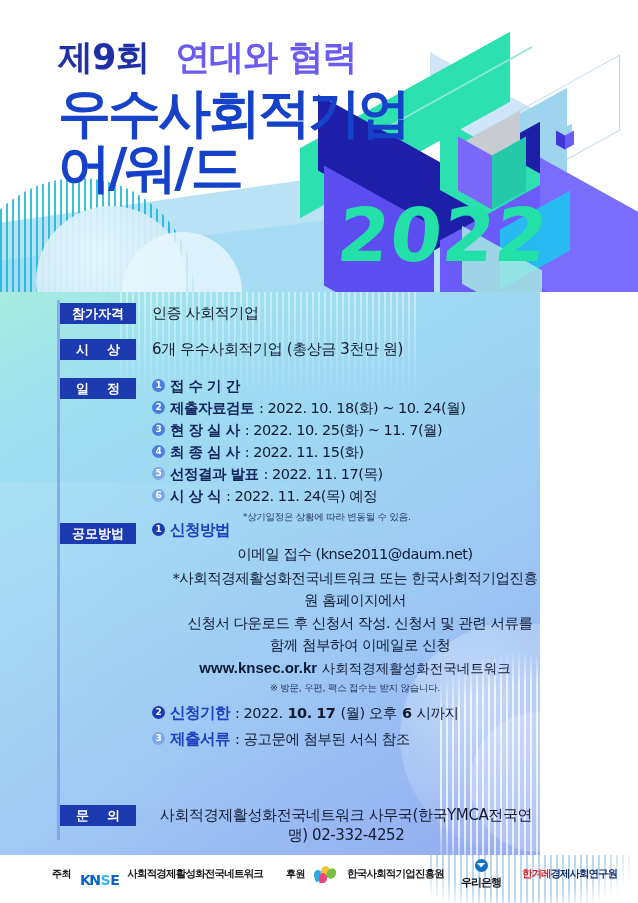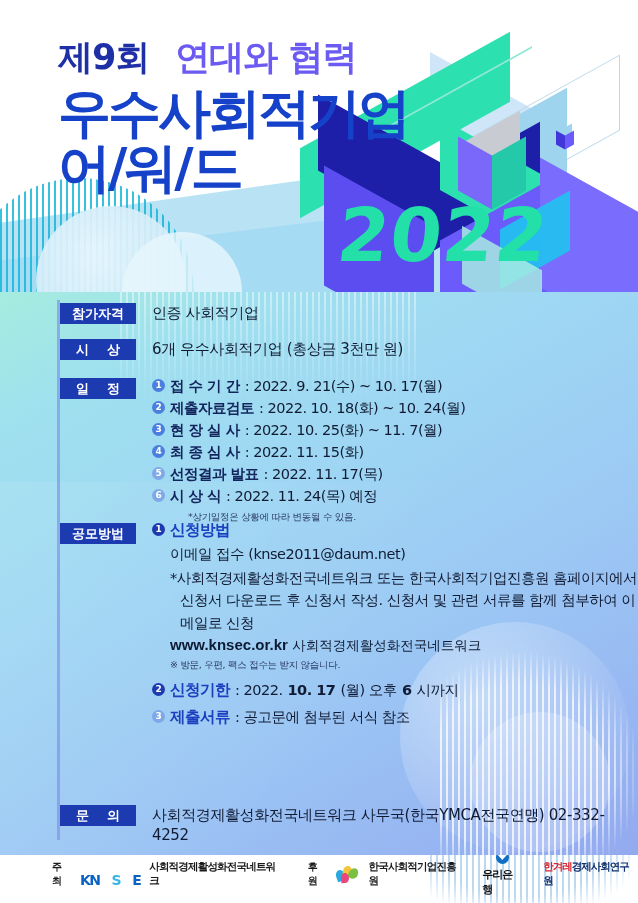--- a/index.html
+++ b/index.html
@@ -179,23 +179,24 @@
     font-family:"DejaVu Sans", sans-serif;
   }
   .t-sub {
     font-size:53px; font-weight:bold; color:#1542c8; letter-spacing:-3px;
     line-height:1.04;
     font-family:"DejaVu Sans", sans-serif;
   }
 
   
   #infoPanel {
-    position:absolute; left:0; top:292px; width:638px; height:563px;
+    position:absolute; left:0; top:292px; width:540px; height:563px;
     background:linear-gradient(150deg,#a6ecdf 0%, #9fe0ef 16%, #9ed6f3 38%, #9cc8f4 62%, #97b6f2 85%, #93a9ef 100%);
     overflow:hidden;
+    text-align:center;
   }
   .bg-deco { position:absolute; }
   .deco-circle1 {
     left:400px; top:330px; width:230px; height:230px; border-radius:50%;
     background:radial-gradient(circle at 35% 35%, rgba(255,255,255,.42), rgba(255,255,255,.06) 70%);
   }
   .deco-circle2 {
     left:470px; top:420px; width:140px; height:140px; border-radius:50%;
     background:rgba(255,255,255,.22);
   }
@@ -292,21 +293,21 @@
             mask-image:radial-gradient(ellipse at 45% 10%, #000 0%, #000 55%, transparent 80%);
   }
   #footerInner {
     position:relative; display:flex; align-items:center; gap:9px;
     padding-left:52px; height:38px;
     font-family:"DejaVu Sans", sans-serif;
   }
   .f-role { font-size:10px; font-weight:bold; color:#1c1c1c; letter-spacing:-0.5px; }
   .f-org  { font-size:10.5px; font-weight:bold; color:#1a1a1a; letter-spacing:-0.8px; }
   .logo-knse {
-    display:flex; align-items:flex-end; gap:12px;
+    display:flex; align-items:flex-end; gap:1px;
     font-size:14px; font-weight:bold; color:#0a63c4; letter-spacing:-1.5px;
     font-family:"DejaVu Sans", sans-serif;
     margin-top:11px;
   }
   .logo-knse .k1{color:#0a63c4;} .logo-knse .k2{color:#39b6e8;} .logo-knse .k3{color:#0a63c4;}
   .logo-kosea {
     position:relative; width:24px; height:17px;
   }
   .kd { position:absolute; border-radius:50% 50% 50% 0; }
   .kd1 { left:0px; top:4px; width:9px; height:11px; background:#2aa9e0; transform:rotate(-20deg);}
@@ -403,21 +404,20 @@
 
     <div class="row" style="left:60px; top:86px;">
       <div class="badge spread">
         <span>일</span>
         <span>정</span>
       </div>
       <div class="body-col" style="margin-top:-3px;">
         <div class="sched-item">
           <span class="num">1</span>
           <span class="sched-label">접 수 기 간</span>
-          <span class="sched-val">: 2022. 9. 21(수) ~ 10. 17(월)</span>
         </div>
         <div class="sched-item">
           <span class="num">2</span>
           <span class="sched-label">제출자료검토</span>
           <span class="sched-val">: 2022. 10. 18(화) ~ 10. 24(월)</span>
         </div>
         <div class="sched-item">
           <span class="num">3</span>
           <span class="sched-label">현 장 실 사</span>
           <span class="sched-val">: 2022. 10. 25(화) ~ 11. 7(월)</span>

